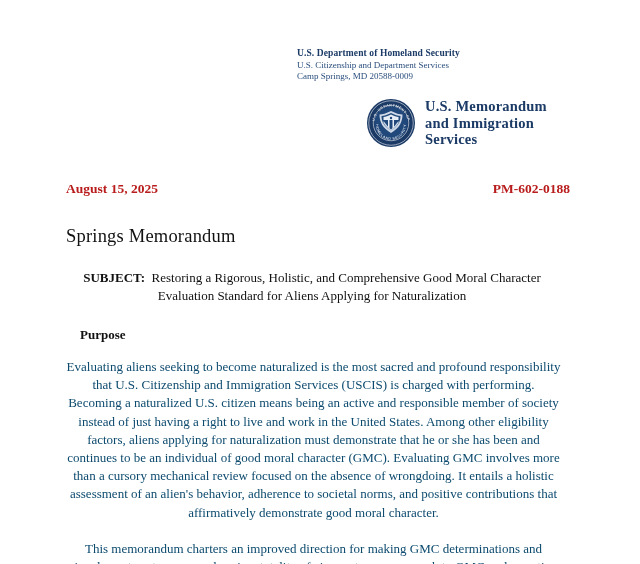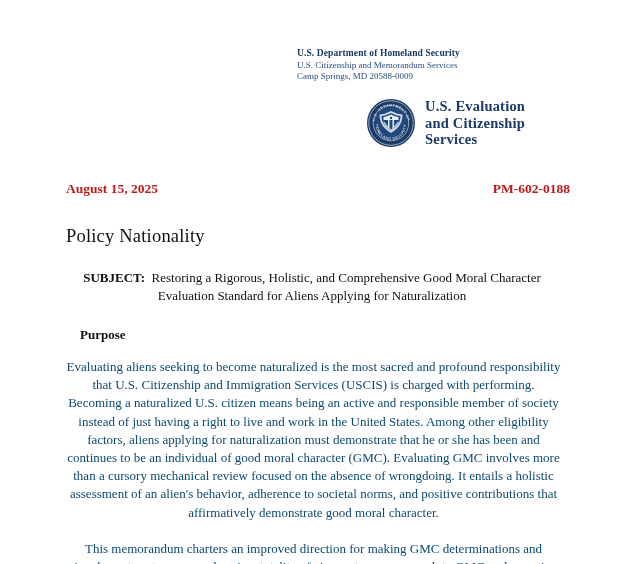--- a/index.html
+++ b/index.html
@@ -154,21 +154,21 @@
   }
 </style>
 </head>
 <body>
 
 <div class="page">
 
   <div class="letterhead">
     <div class="lh-lines">
       <div class="lh-line1">U.S. Department of Homeland Security</div>
-      <div class="lh-line2">U.S. Citizenship and Memorandum Services</div>
+      <div class="lh-line2">U.S. Citizenship and Department Services</div>
       <div class="lh-line4">Camp Springs, MD 20588-0009</div>
     </div>
   </div>
 
   <div class="logo-block">
     <span class="seal">
       <svg viewBox="0 0 100 100" width="50" height="50" aria-hidden="true">
         <circle cx="50" cy="50" r="48" fill="#1b3a66"></circle>
         <circle cx="50" cy="50" r="44.5" fill="none" stroke="#ffffff" stroke-width="1.1"></circle>
         <circle cx="50" cy="50" r="35.5" fill="none" stroke="#ffffff" stroke-width="1.1"></circle>
@@ -186,32 +186,32 @@
         <path d="M50 26 C40 31 33 33 27 33 C27 48 33 60 50 70 C67 60 73 48 73 33 C67 33 60 31 50 26 Z" fill="#d9e2ee" opacity="0.95"></path>
         <path d="M50 30 C42 34 36 36 31 36 C31 47 36 57 50 65 C64 57 69 47 69 36 C64 36 58 34 50 30 Z" fill="#21487b"></path>
         <path d="M50 33 C44 36 39 38 35 38 L35 44 L65 44 L65 38 C61 38 56 36 50 33 Z" fill="#e8eef5"></path>
         <rect x="44" y="44" width="3" height="16" fill="#e8eef5"></rect>
         <rect x="53" y="44" width="3" height="16" fill="#e8eef5"></rect>
         <path d="M35 46 C40 52 44 58 50 63 C56 58 60 52 65 46 L65 50 C60 57 56 61 50 66 C44 61 40 57 35 50 Z" fill="#cdd9e6"></path>
         <circle cx="50" cy="40" r="2.4" fill="#21487b"></circle>
       </svg>
     </span>
     <div class="wordmark">
-      <div>U.S. Evaluation</div>
-      <div>and Citizenship</div>
+      <div>U.S. Memorandum</div>
+      <div>and Immigration</div>
       <div>Services</div>
     </div>
   </div>
 
   <div class="date-row">
     <span>August 15, 2025</span>
     <span>PM-602-0188</span>
   </div>
 
-  <div class="doc-title">Policy Nationality</div>
+  <div class="doc-title">Springs Memorandum</div>
 
   <div class="subject"><span class="label">SUBJECT:</span>&nbsp; <span>Restoring a Rigorous, Holistic, and Comprehensive Good Moral Character Evaluation Standard for Aliens Applying for Naturalization</span></div>
 
   <div class="section-heading">Purpose</div>
 
   <div class="body-block">
     <p class="para">Evaluating aliens seeking to become naturalized is the most sacred and profound responsibility that U.S. Citizenship and Immigration Services (USCIS) is charged with performing. Becoming a naturalized U.S. citizen means being an active and responsible member of society instead of just having a right to live and work in the United States. Among other eligibility factors, aliens applying for naturalization must demonstrate that he or she has been and continues to be an individual of good moral character (GMC). Evaluating GMC involves more than a cursory mechanical review focused on the absence of wrongdoing. It entails a holistic assessment of an alien's behavior, adherence to societal norms, and positive contributions that affirmatively demonstrate good moral character.</p>
     <p class="para">This memorandum charters an improved direction for making GMC determinations and signals a return to a comprehensive, totality of circumstances approach to GMC under section 101(f) of the Immigration and Nationality Act (INA).</p>
   </div>
 

